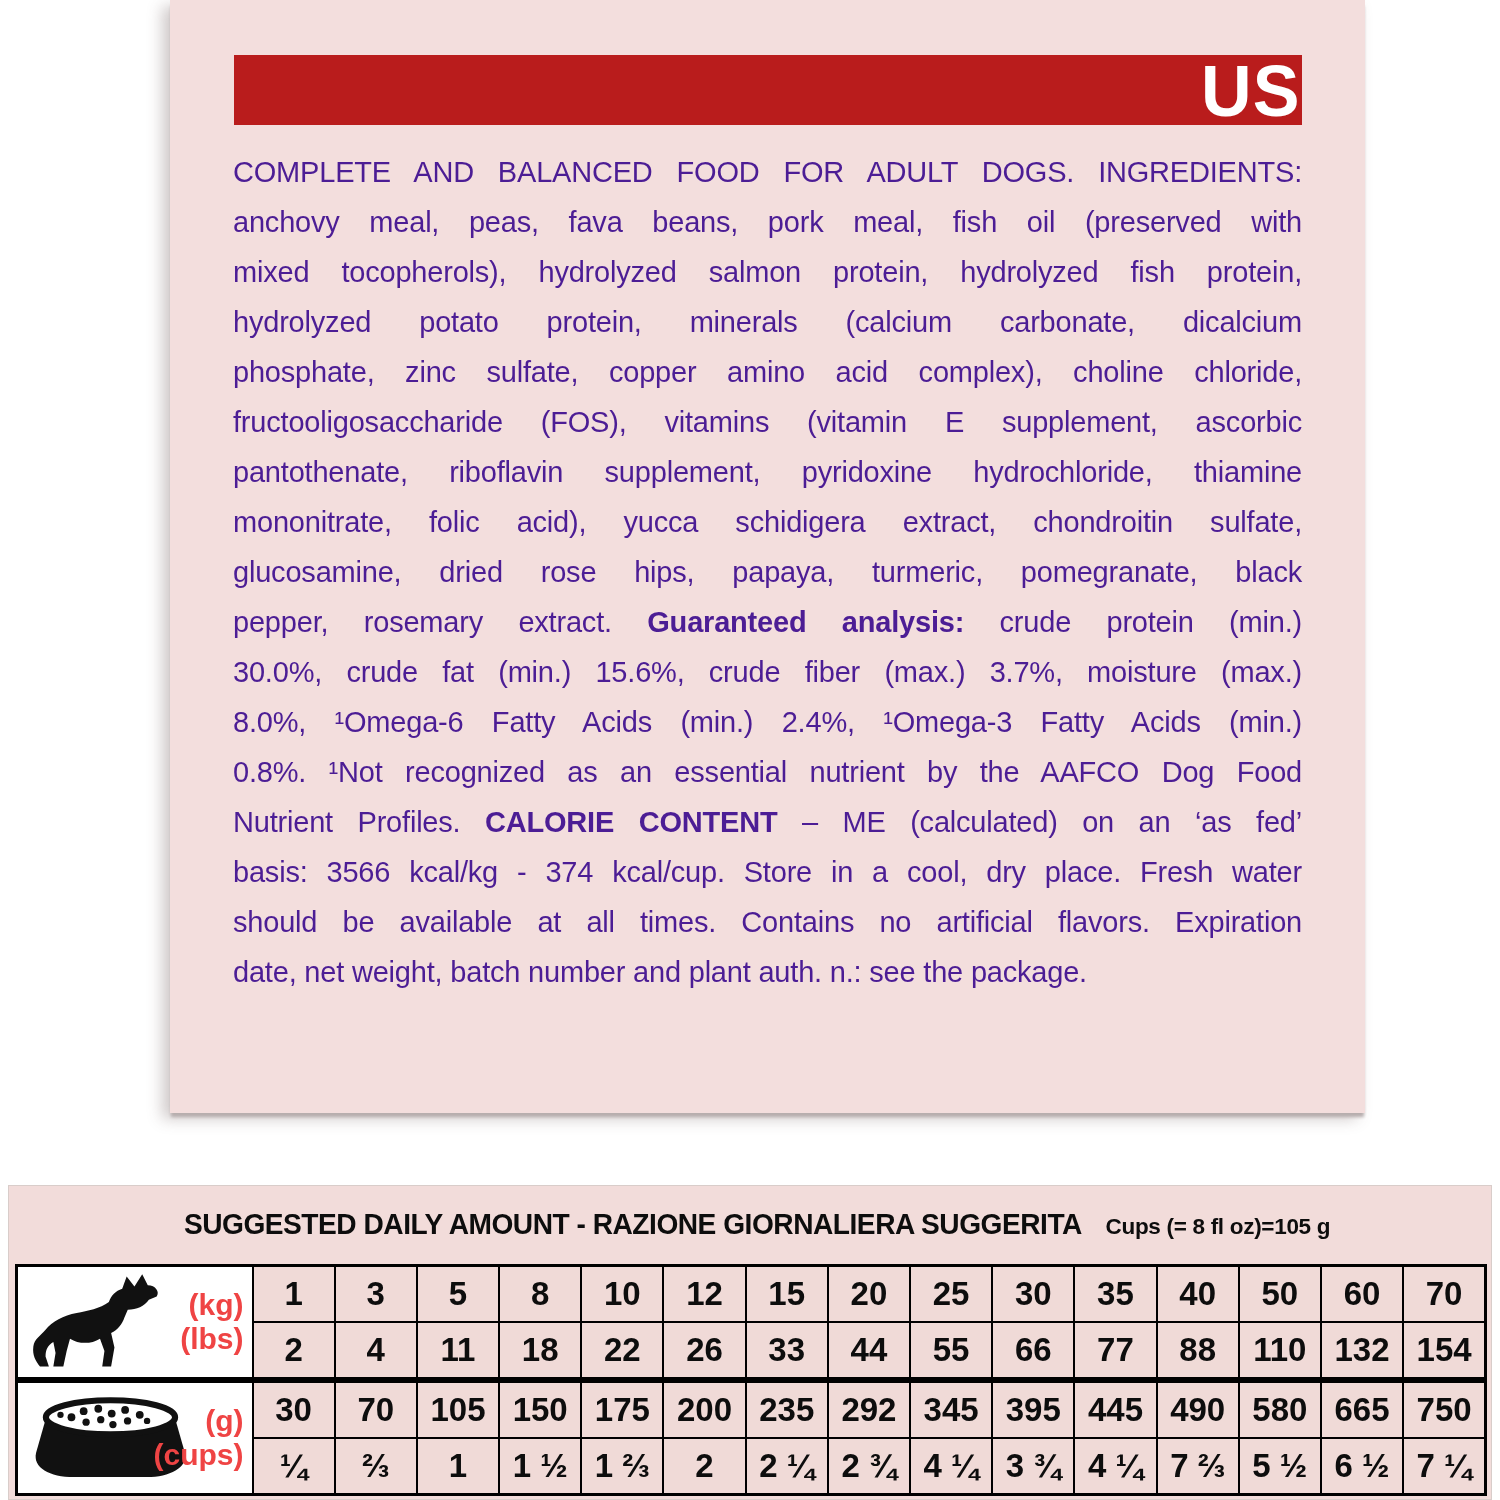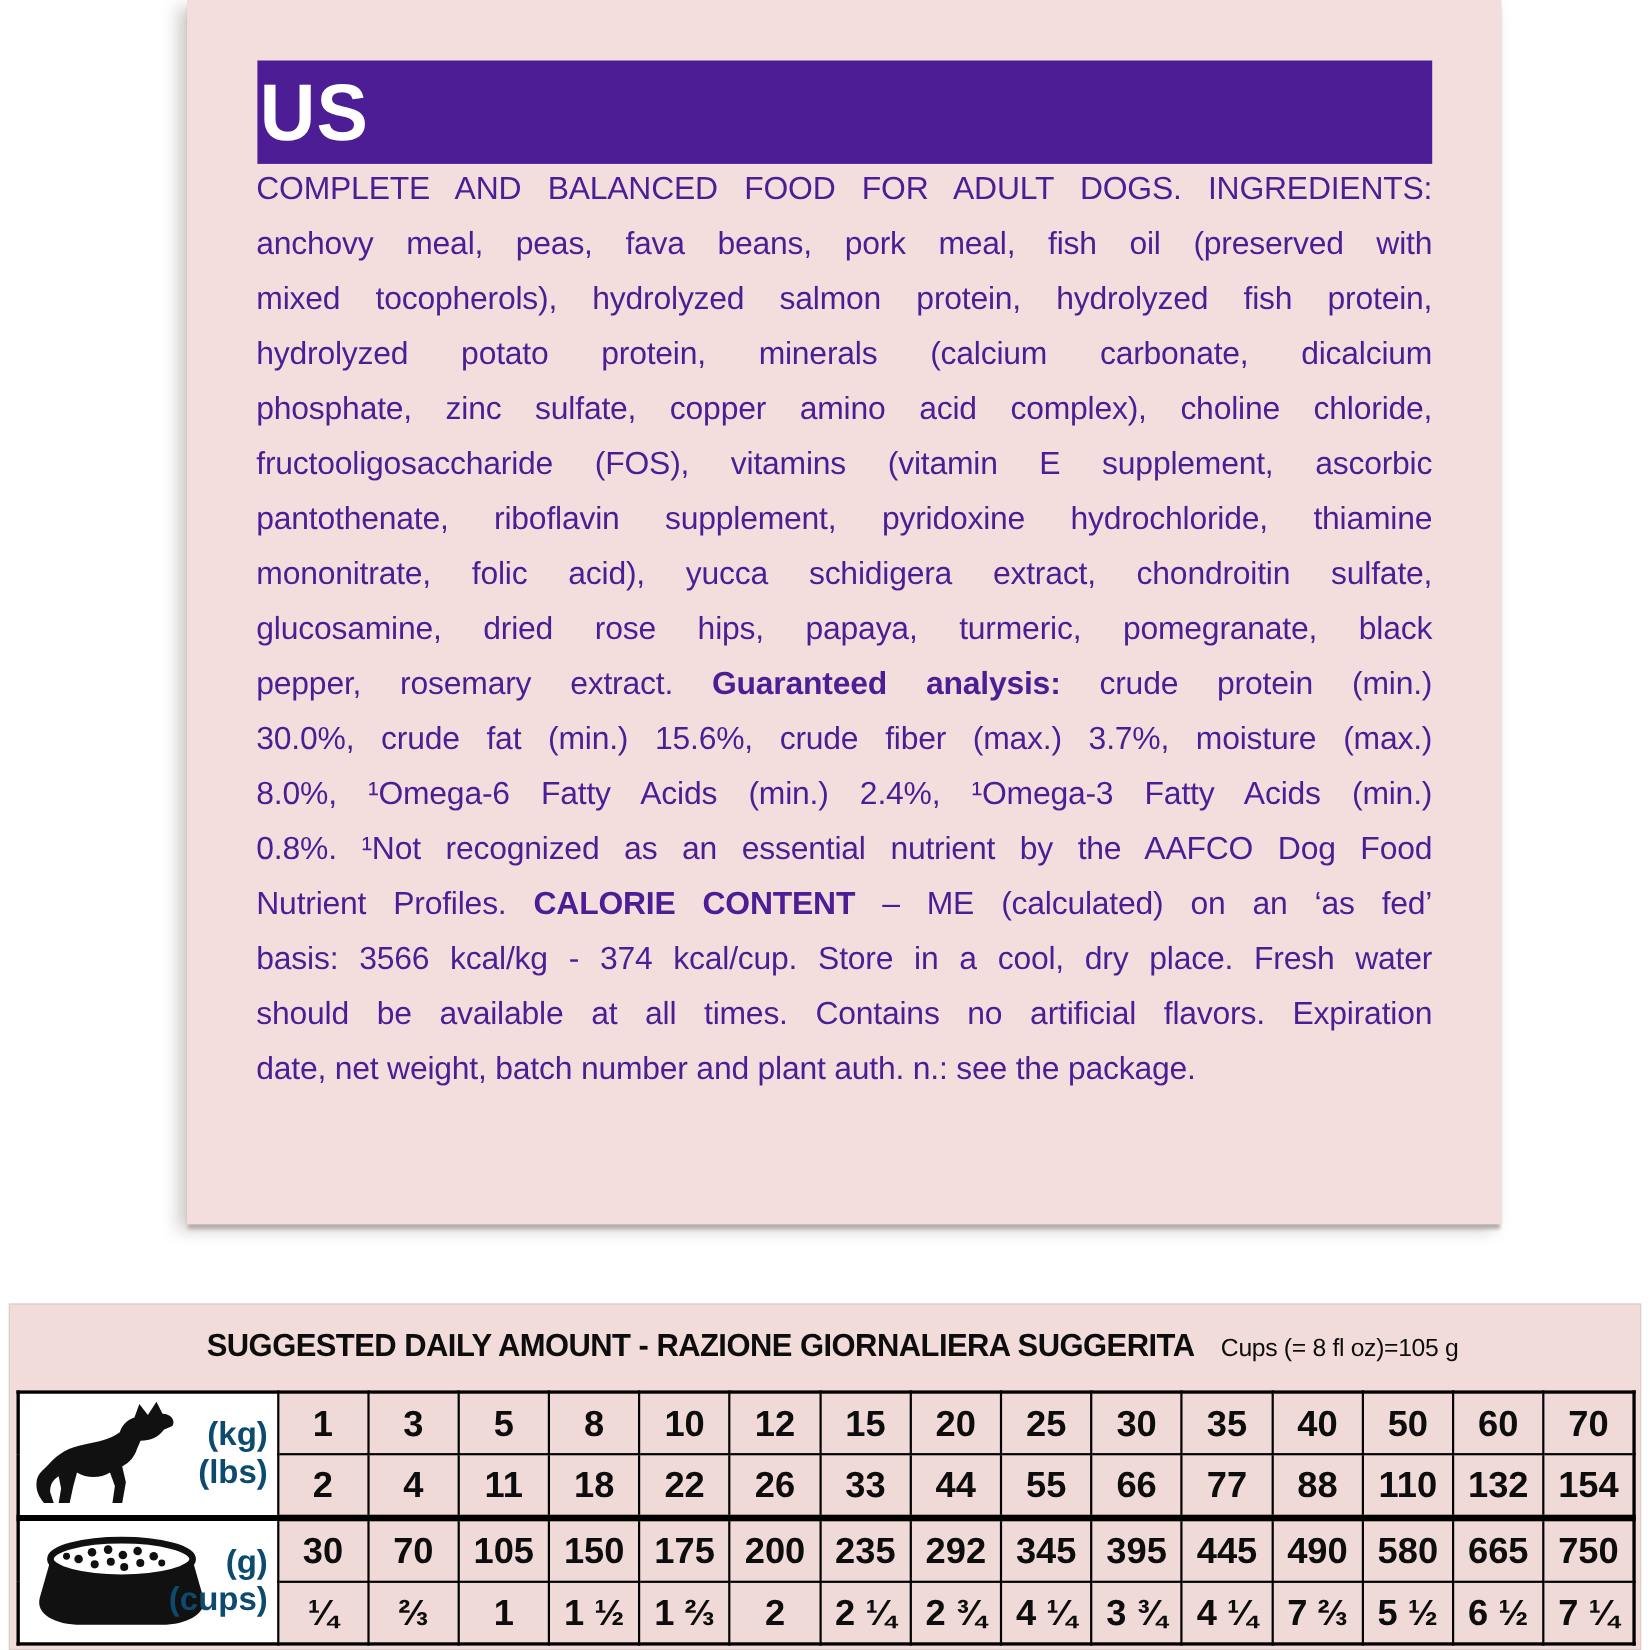--- a/index.html
+++ b/index.html
@@ -2,45 +2,45 @@
 <html><head>
 <meta charset="utf-8">
 <style>
   html,body{margin:0;padding:0;background:#ffffff;}
   .page{position:relative;width:1500px;height:1500px;background:#ffffff;overflow:hidden;
         font-family:"Liberation Sans",sans-serif;}
 
   
   .panel-top{position:absolute;left:170px;top:0;width:1195px;height:1113px;background:#f3dedd;
              box-shadow:0 5px 3px -1px #b7aeae,-8px 6px 14px rgba(90,70,70,.28);}
-  .us-banner{position:absolute;left:64px;top:55px;width:1068px;height:94px;background:#4c1d95;
-             display:flex;align-items:center;justify-content:flex-start;}
+  .us-banner{position:absolute;left:64px;top:55px;width:1068px;height:70px;background:#b91c1c;
+             display:flex;align-items:center;justify-content:flex-end;}
   .us-banner span{color:#ffffff;font-weight:bold;font-size:73px;line-height:1;letter-spacing:1px;
                   transform:scaleX(.96);}
   .ingredients{position:absolute;left:63px;top:147px;width:1069px;color:#4c1d95;
                font-size:29px;line-height:50px;letter-spacing:-.2px;}
   .tline{text-align:justify;text-align-last:justify;white-space:nowrap;}
   .tline.last{text-align-last:left;}
   .tline .b{font-weight:bold;}
 
   
   .panel-bottom{position:absolute;left:8px;top:1185px;width:1484px;height:315px;background:#f2dcda;
                 border:1px solid #d9cdca;box-sizing:border-box;}
   .tbl-title{position:absolute;left:0;top:22px;width:100%;text-align:center;color:#0d0d0d;
              white-space:nowrap;}
   .t-main{font-weight:bold;font-size:29px;letter-spacing:-.5px;transform:scaleX(.97);display:inline-block;}
-  .t-note{font-weight:normal;font-size:22.5px;margin-left:10px;letter-spacing:-.3px;}
+  .t-note{font-weight:bold;font-size:22.5px;margin-left:10px;letter-spacing:-.3px;}
   .tables{position:absolute;left:6px;top:78px;width:1472px;}
   table.grp{width:100%;border-collapse:collapse;table-layout:fixed;background:#f0dad7;
             border:3px solid #000;}
   table.grp td{border:2px solid #000;padding:0;}
   td.labcell{background:#ffffff;position:relative;}
   .units{display:flex;flex-direction:column;justify-content:space-around;align-items:flex-end;
          height:100%;padding-right:8px;box-sizing:border-box;font-weight:bold;font-size:30px;
-         color:#0c4a6e;position:relative;z-index:2;}
+         color:#ef4444;position:relative;z-index:2;}
   .licon{position:absolute;left:12px;top:5px;height:calc(100% - 10px);width:auto;z-index:1;}
   td.val{text-align:center;font-weight:bold;font-size:33px;color:#0d0d0d;height:54px;
          vertical-align:middle;}
 </style>
 </head>
 <body>
 
 <div class="page">
 
   <section class="panel-top">

